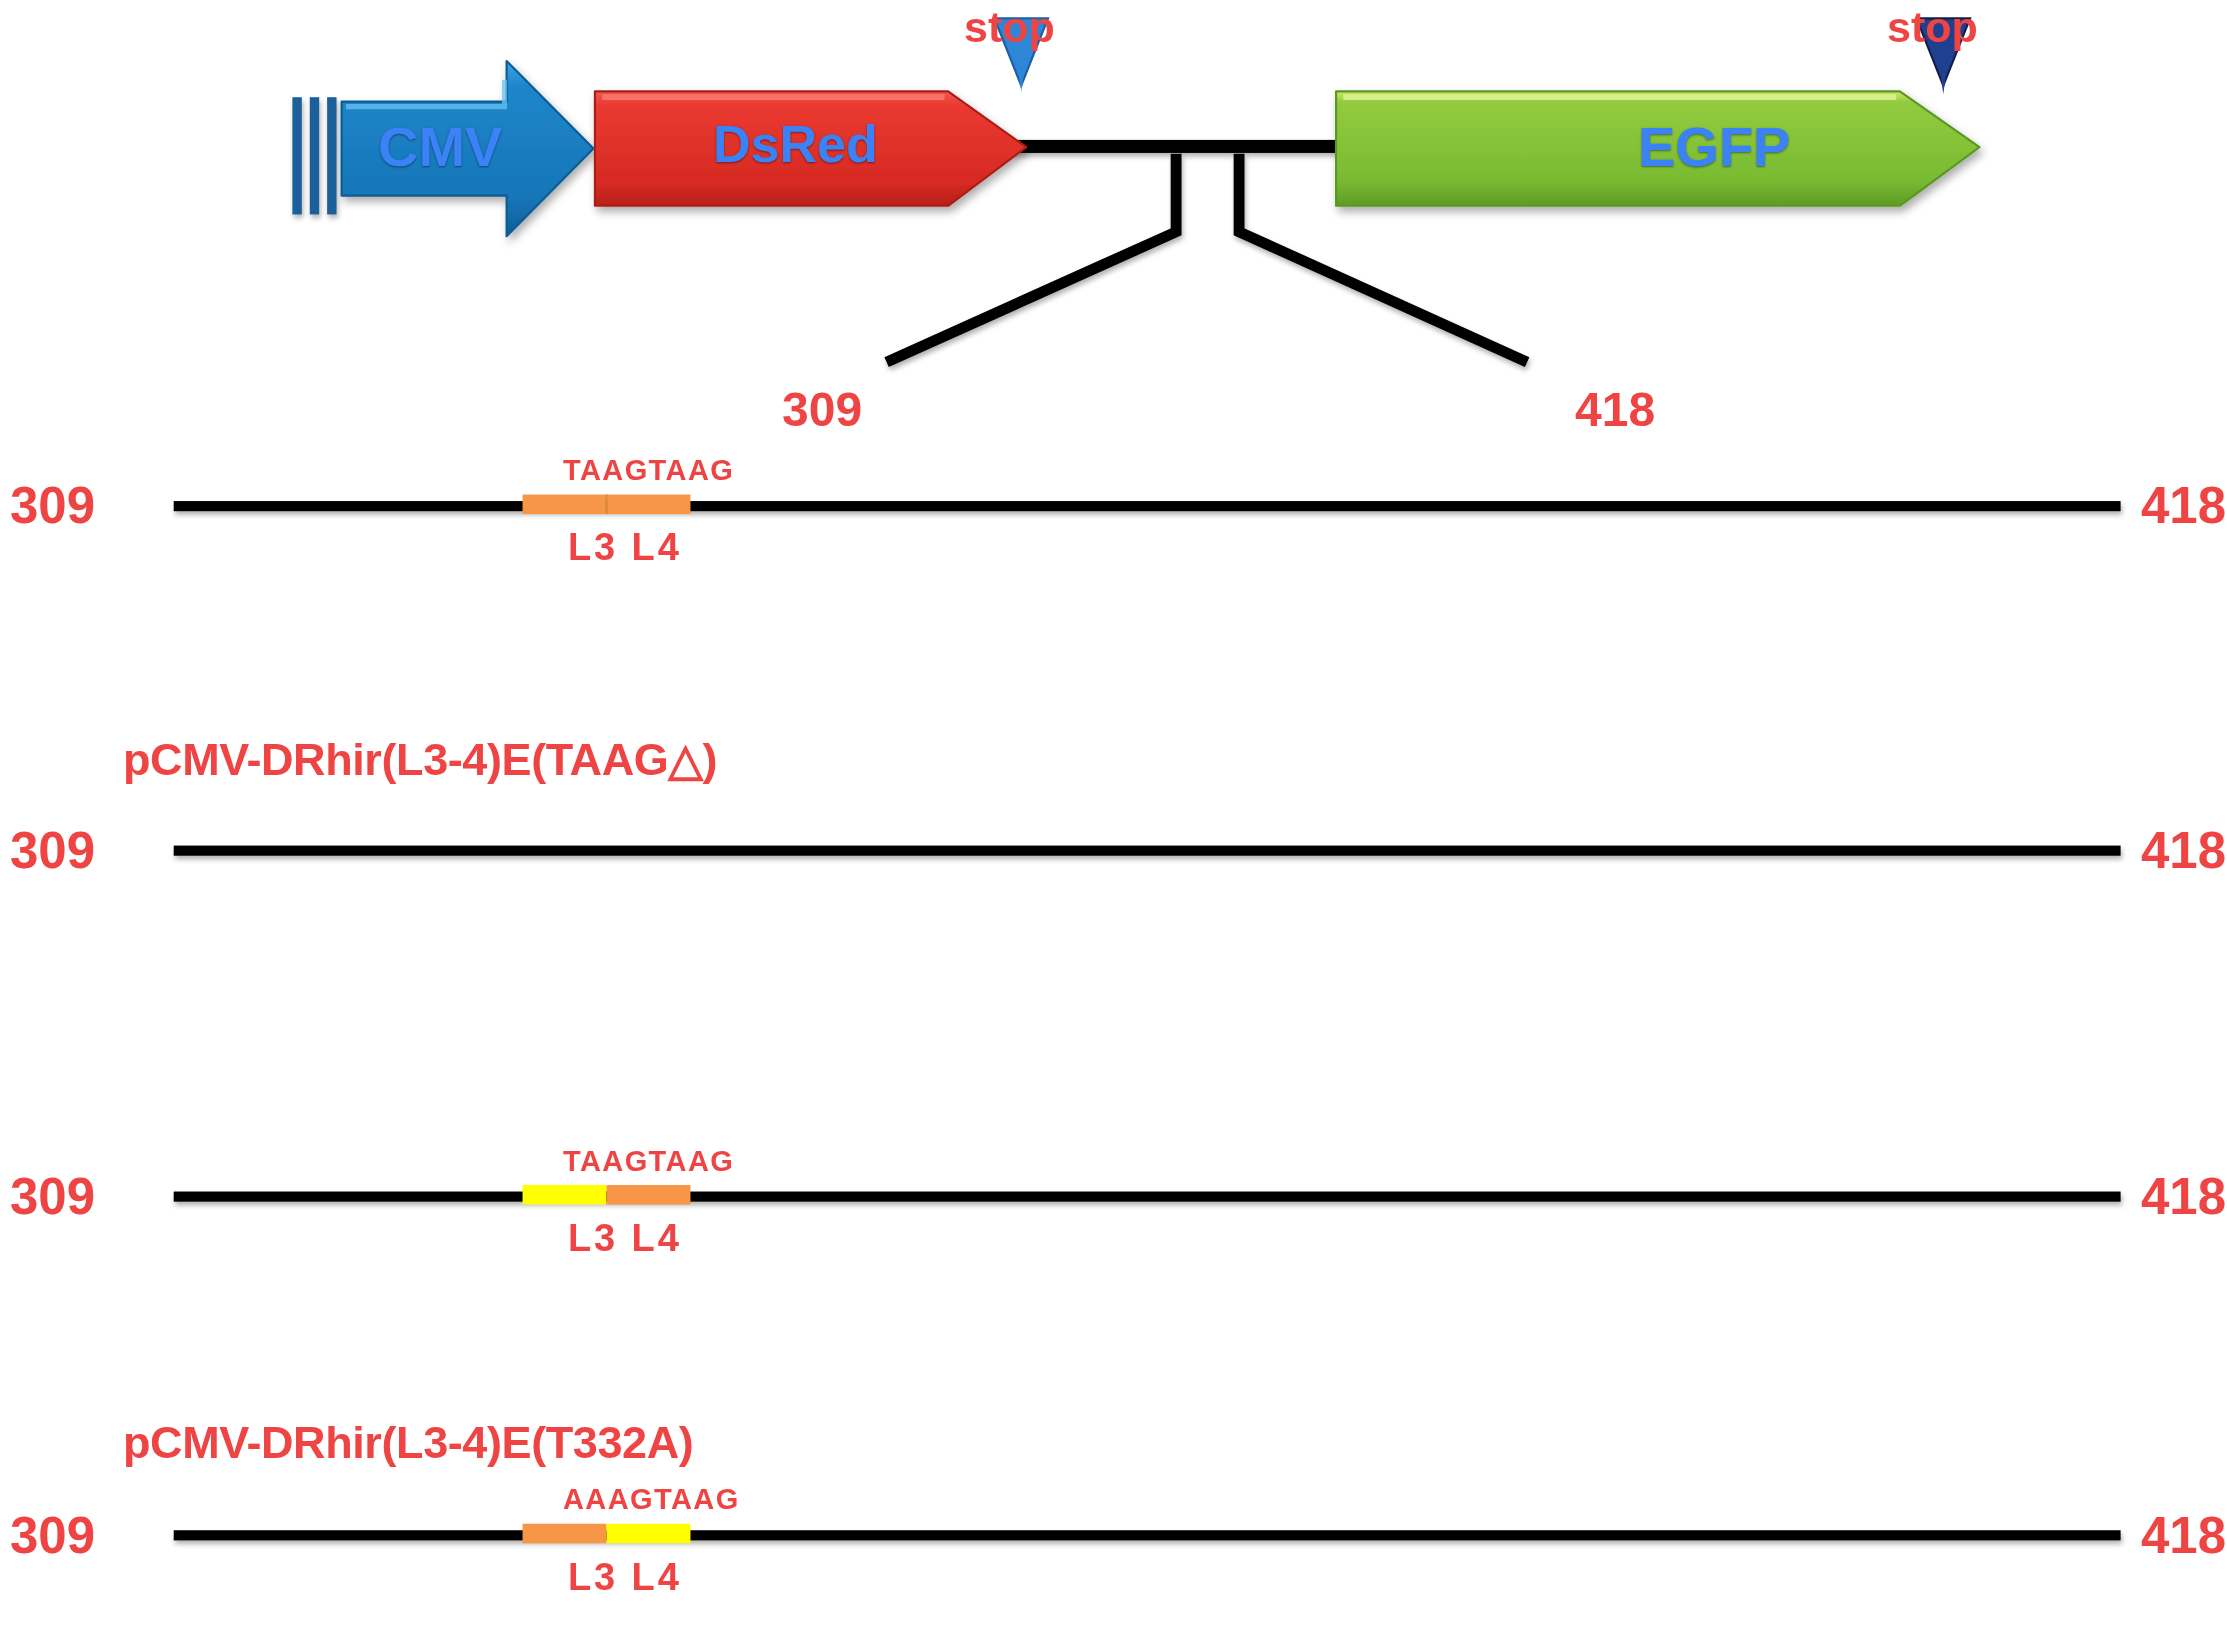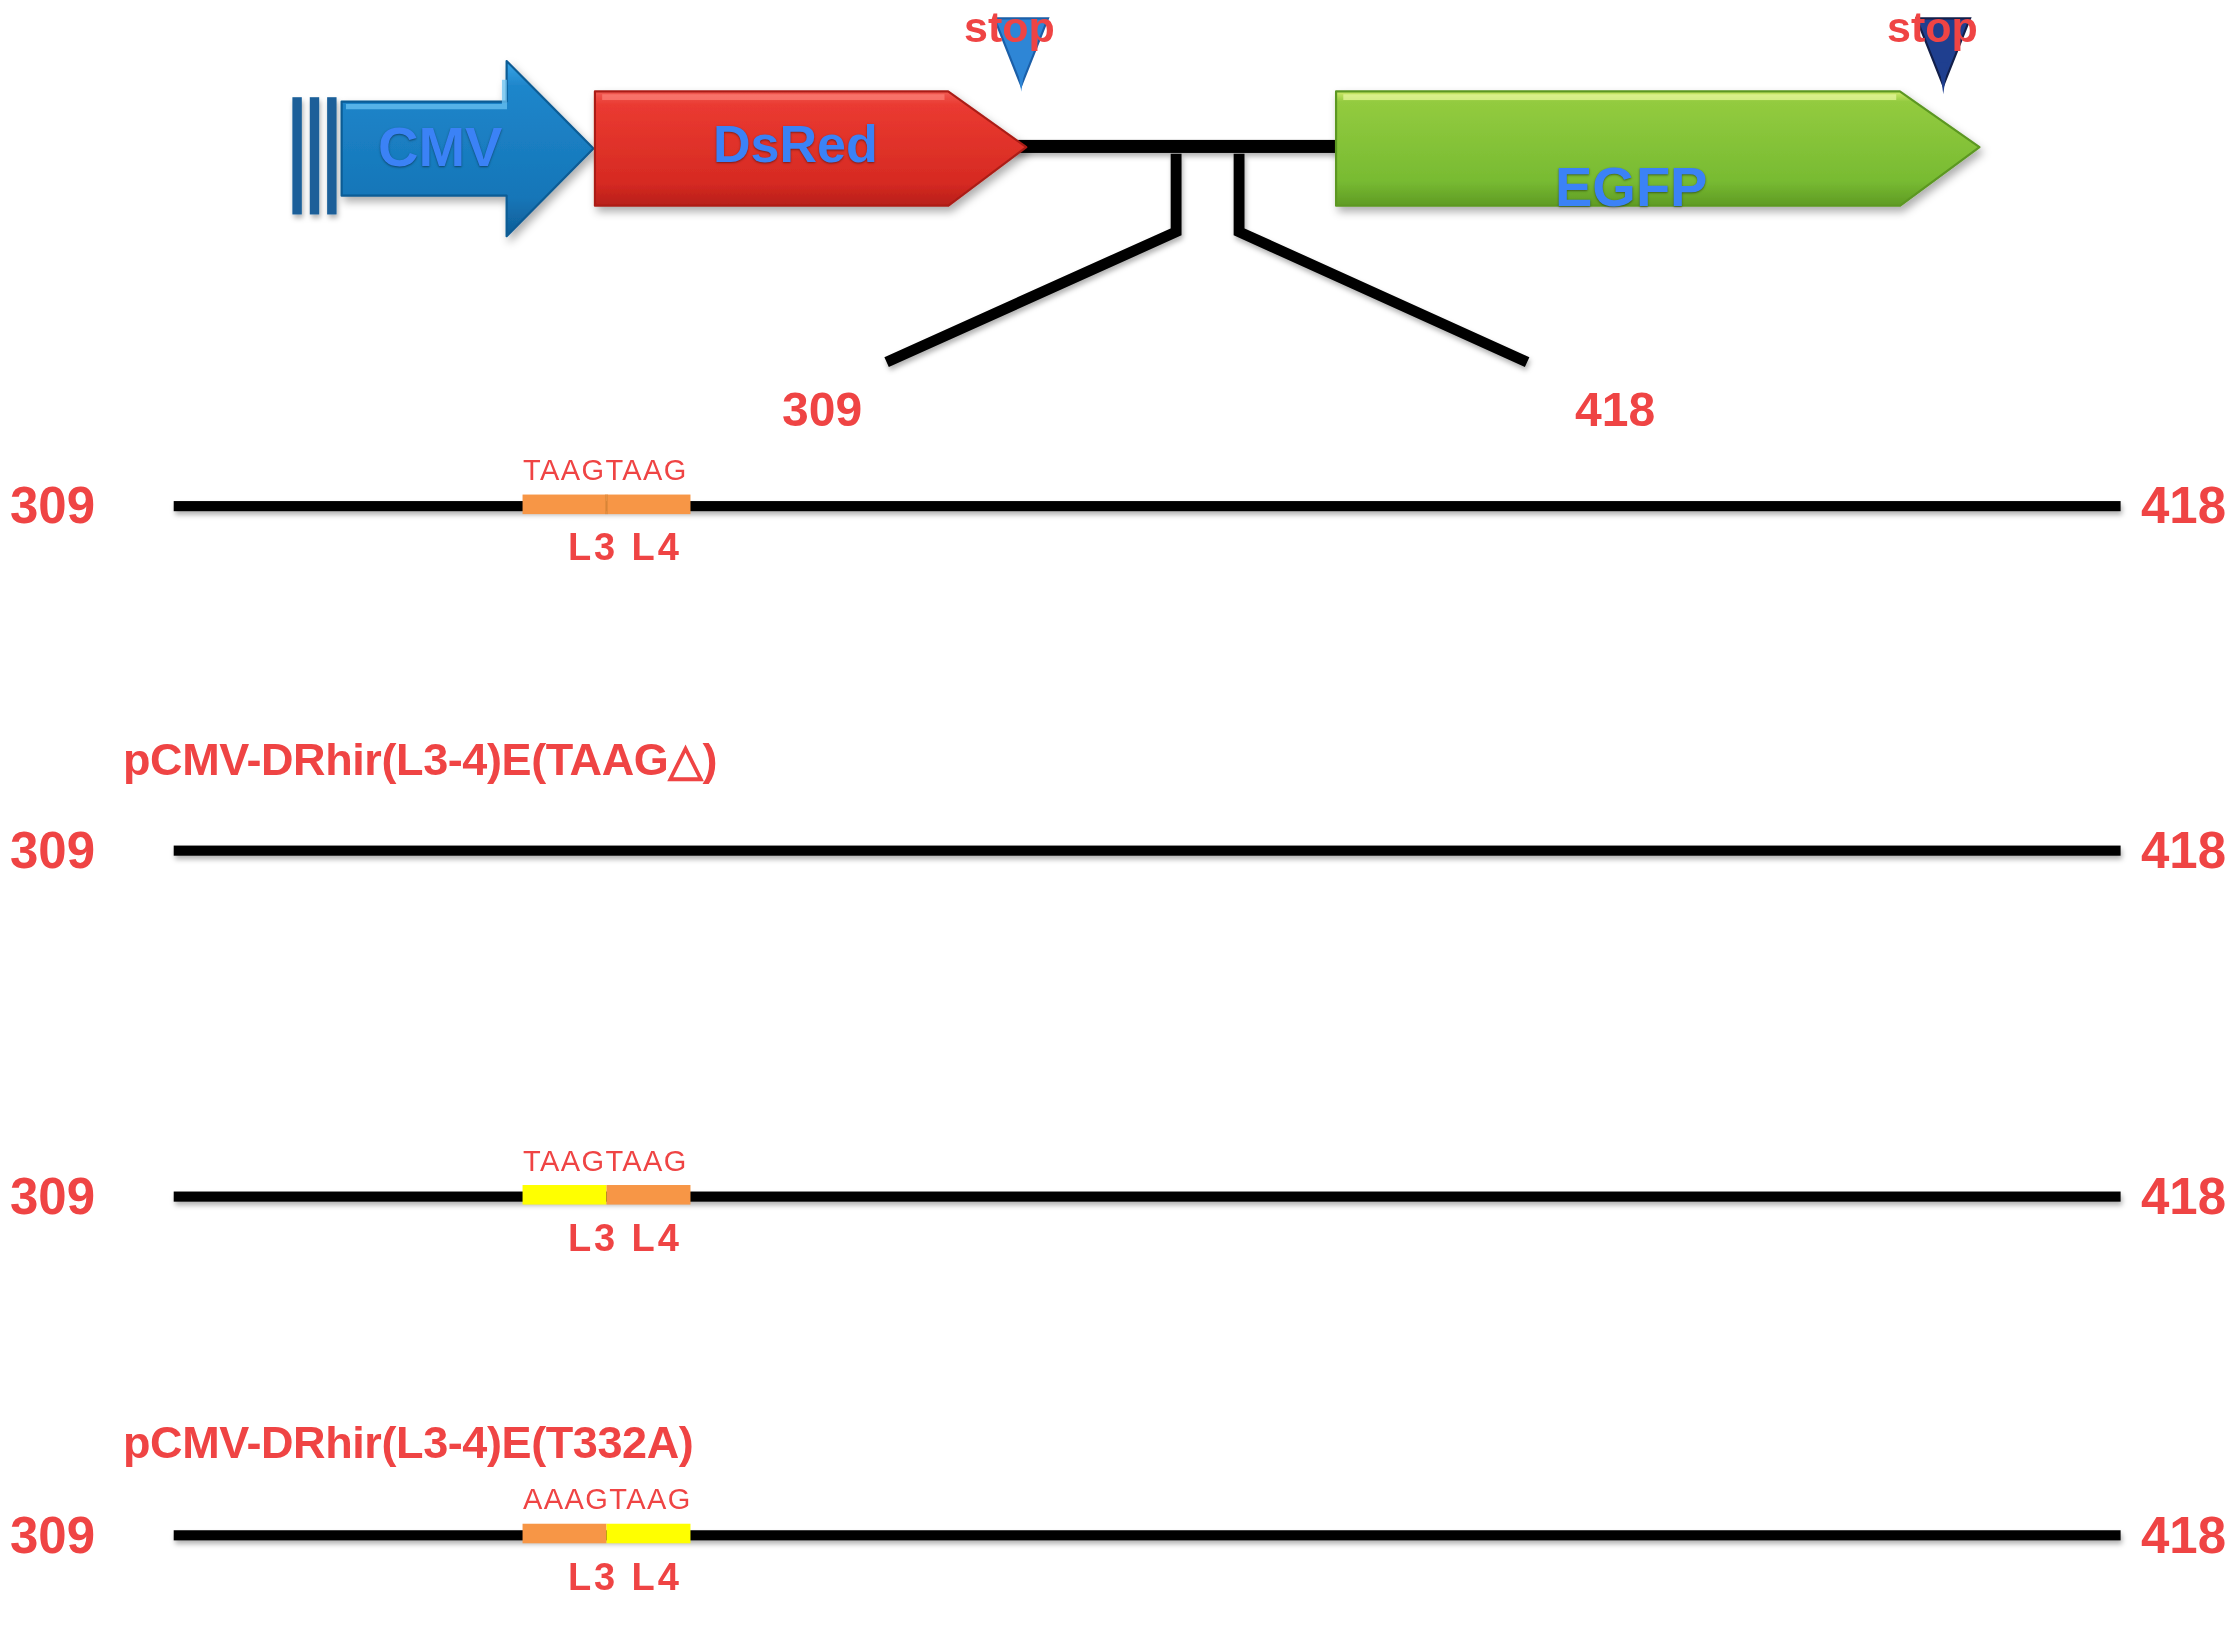--- a/index.html
+++ b/index.html
@@ -4,21 +4,21 @@
 <style>
   html,body{margin:0;padding:0;background:#ffffff;}
   body{width:2227px;height:1647px;position:relative;overflow:hidden;
        font-family:"Liberation Sans", sans-serif;-webkit-font-smoothing:antialiased;}
   #stage{position:absolute;left:0;top:0;width:2227px;height:1647px;}
   svg.layer{position:absolute;left:0;top:0;width:2227px;height:1647px;}
   .lbl{position:absolute;white-space:nowrap;color:#ef4444;font-weight:bold;}
   .construct-name{font-size:45px;letter-spacing:-0.4px;}
   .coord{font-size:51px;}
   .coord-callout{font-size:48px;}
-  .seqtext{font-size:29px;font-weight:normal;letter-spacing:1.4px;}
+  .seqtext{font-size:29px;font-weight:bold;letter-spacing:1.4px;margin-left:40px;}
   .l3l4{font-size:38px;letter-spacing:2.9px;margin-left:25px;}
   .stopword{font-size:43px;font-weight:bold;}
   .arrowlabel{position:absolute;color:#3b82f6;font-weight:bold;
               text-shadow:0 1.4px 2.2px rgba(0,0,0,.45);white-space:nowrap;}
 </style>
 </head>
 <body>
 
 <div id="stage">
 
@@ -116,21 +116,21 @@
       <g filter="url(#softline)">
         <rect x="240" y="2114" width="2690" height="14" fill="#000"></rect>
       </g>
       <rect x="722" y="2105" width="116" height="27" fill="#f79646"></rect>
       <rect x="838" y="2105" width="116" height="27" fill="#ffff00"></rect>
     </g>
   </svg>
 
   <div class="arrowlabel" style="left:378px;top:114px;font-size:56px;">CMV</div>
   <div class="arrowlabel" style="left:713px;top:114px;font-size:52px;">DsRed</div>
-  <div class="arrowlabel" style="left:1555px;top:114px;font-size:56px;margin-top:40px;">EGFP</div>
+  <div class="arrowlabel" style="left:1638px;top:114px;font-size:56px;">EGFP</div>
 
   <div class="lbl stopword" style="left:964px;top:2.9px;">stop</div>
   <div class="lbl stopword" style="left:1887px;top:2.9px;">stop</div>
 
   <div class="lbl coord-callout" style="left:782px;top:382px;">309</div>
   <div class="lbl coord-callout" style="left:1575px;top:382px;">418</div>
 
   <div class="lbl coord" style="left:10px;top:476px;">309</div>
   <div class="lbl coord" style="left:2141px;top:476px;">418</div>
   <div class="lbl seqtext" style="left:523px;top:454px;">TAAGTAAG</div>

